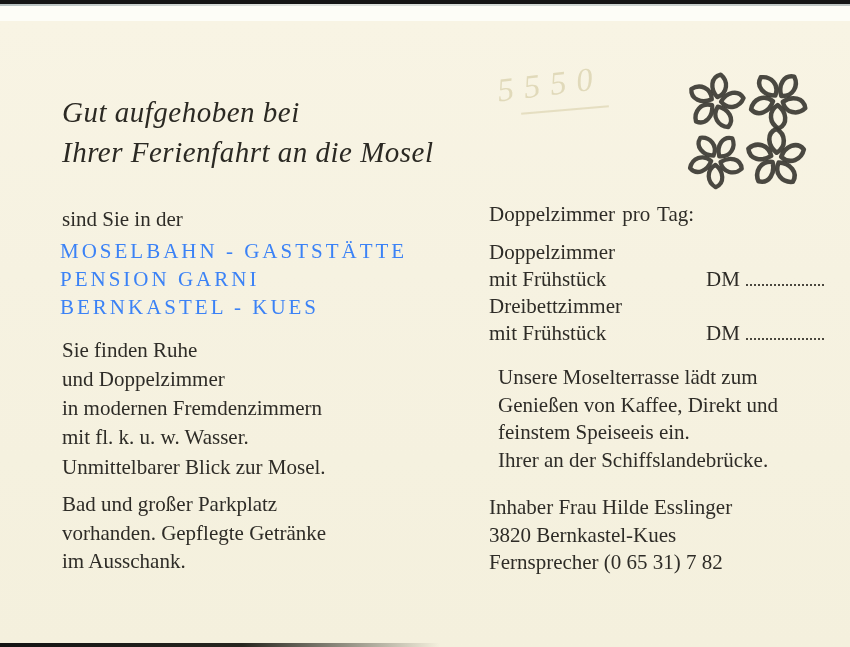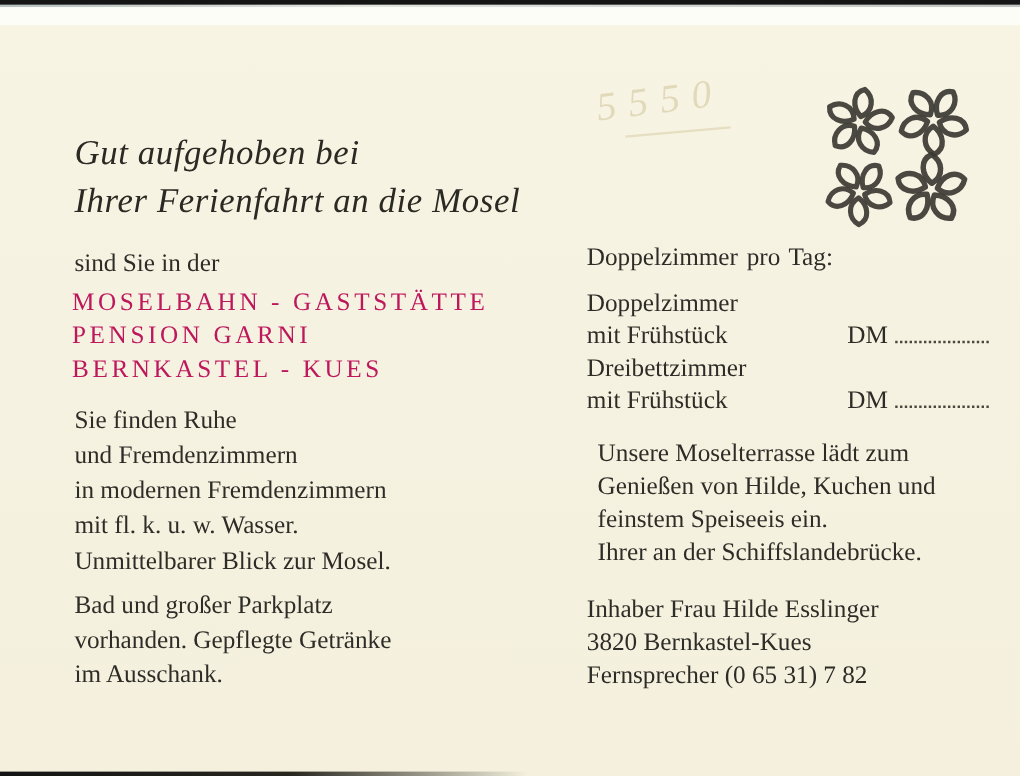--- a/index.html
+++ b/index.html
@@ -15,23 +15,23 @@
                 background:linear-gradient(90deg,#9fadaf,#d8ddd9 35%,#bec8c6 70%,#a8b2b2); opacity:.75; }
   .white-strip{ position:absolute; top:6px; left:0; width:850px; height:15px; background:#fdfdf7; }
   .paper      { position:absolute; top:21px; left:0; width:850px; height:626px;
                 background:linear-gradient(180deg,#f8f4e4 0%,#f6f2e1 40%,#f4f0dd 100%); }
   .scan-bottom{ position:absolute; bottom:0; left:0; width:440px; height:4px;
                 background:linear-gradient(90deg,#131313 0%,#27261f 55%,rgba(20,20,20,0) 100%); }
 
   .blk { position:absolute; white-space:nowrap; }
 
   
-  .headline   { left:62px;  top:108px; font-size:29px; line-height:40px; font-style:italic; letter-spacing:.5px; color:#2b2923; }
+  .headline   { left:62px;  top:92px; font-size:29px; line-height:40px; font-style:italic; letter-spacing:.5px; color:#2b2923; }
   .intro      { left:62px;  top:207px; font-size:21px;text-align:center; }
-  .caps       { left:60px;  top:237px; font-size:21px; line-height:28px; letter-spacing:3px; color:#be185d; }
+  .caps       { left:60px;  top:237px; font-size:21px; line-height:28px; letter-spacing:3px; color:#3b82f6; }
   .comfort    { left:62px;  top:336px; font-size:21px; line-height:29px; }
   .view       { left:62px;  top:455px; font-size:21px; }
   .amenities  { left:62px;  top:490px; font-size:21px; line-height:28.5px; }
 
   
   .price-head { left:489px; top:202px; font-size:21px; word-spacing:2px; }
   .prices     { left:489px; top:239px; font-size:21px; line-height:27px; width:340px; }
   .price-line2{ position:relative; }
   .dm-group   { position:absolute; left:217px; top:0; }
   .dotted     { display:inline-block; width:78px; height:15px; margin-left:6px;
@@ -89,21 +89,21 @@
 <div class="blk intro">sind Sie in der</div>
 
 <div class="blk caps">
   <div>MOSELBAHN - GASTSTÄTTE</div>
   <div>PENSION GARNI</div>
   <div>BERNKASTEL - KUES</div>
 </div>
 
 <div class="blk comfort">
   <div>Sie finden Ruhe</div>
-  <div>und Fremdenzimmern</div>
+  <div>und Doppelzimmer</div>
   <div>in modernen Fremdenzimmern</div>
   <div>mit fl. k. u. w. Wasser.</div>
 </div>
 
 <div class="blk view">Unmittelbarer Blick zur Mosel.</div>
 
 <div class="blk amenities">
   <div>Bad und großer Parkplatz</div>
   <div>vorhanden. Gepflegte Getränke</div>
   <div>im Ausschank.</div>
@@ -123,21 +123,21 @@
     <div>Dreibettzimmer</div>
     <div class="price-line2">
       <span>mit Frühstück</span>
       <span class="dm-group"><span>DM</span><span class="dotted"></span></span>
     </div>
   </div>
 </div>
 
 <div class="blk terrace">
   <div>Unsere Moselterrasse lädt zum</div>
-  <div>Genießen von Hilde, Kuchen und</div>
+  <div>Genießen von Kaffee, Direkt und</div>
   <div>feinstem Speiseeis ein.</div>
   <div>Ihrer an der Schiffslandebrücke.</div>
 </div>
 
 <div class="blk contact">
   <div>Inhaber Frau Hilde Esslinger</div>
   <div>3820 Bernkastel-Kues</div>
   <div>Fernsprecher (0 65 31) 7 82</div>
 </div>
 

